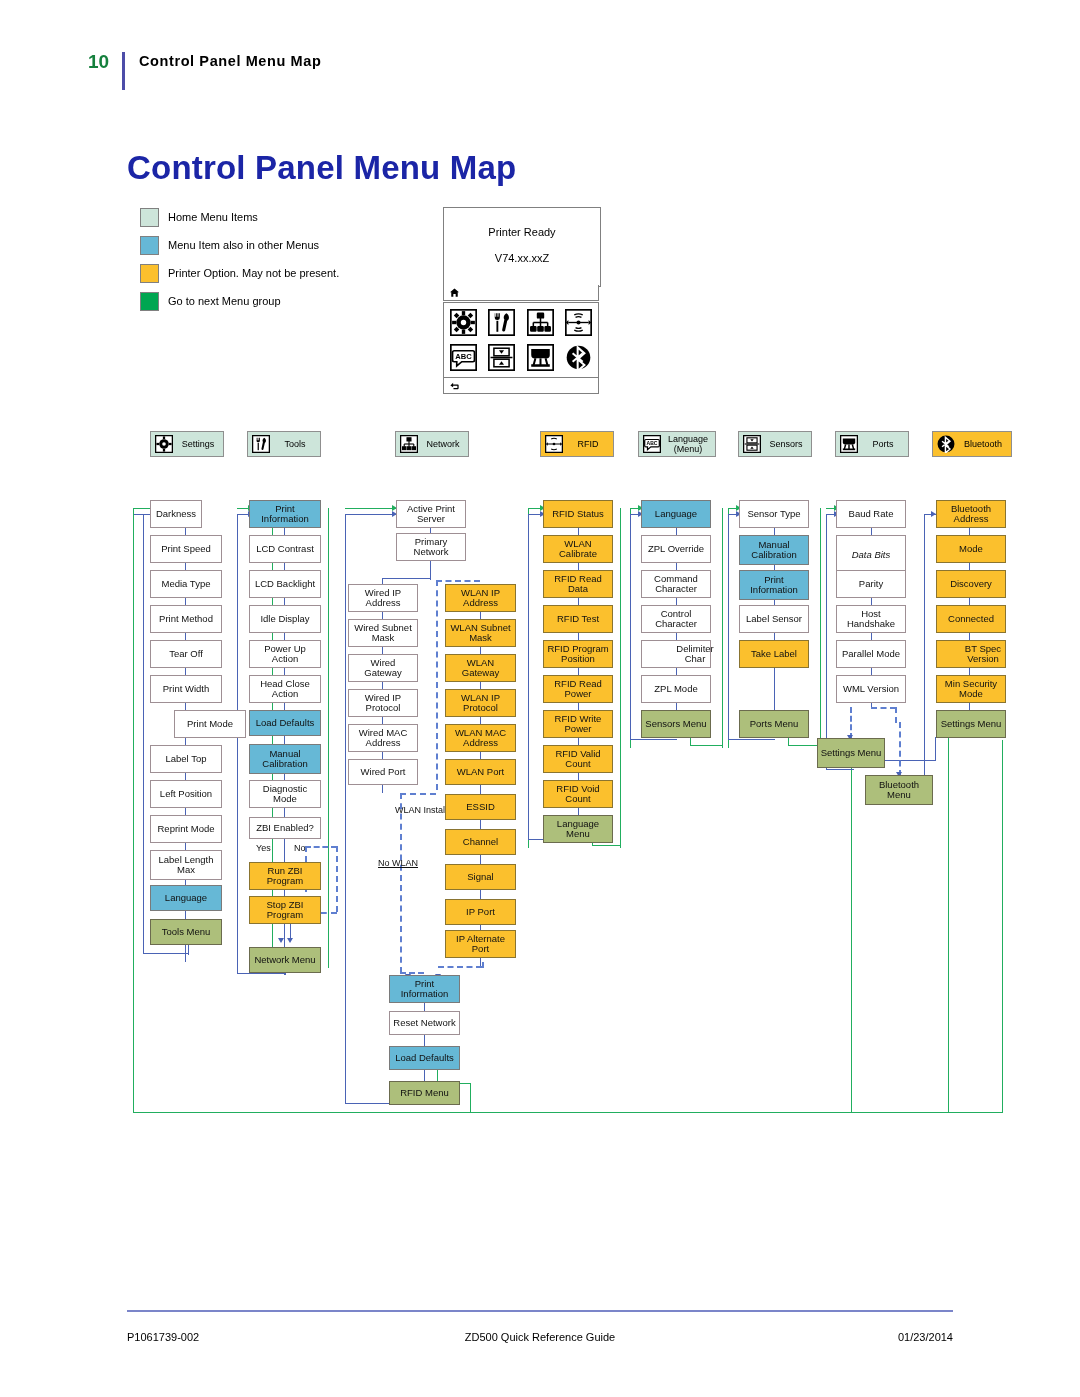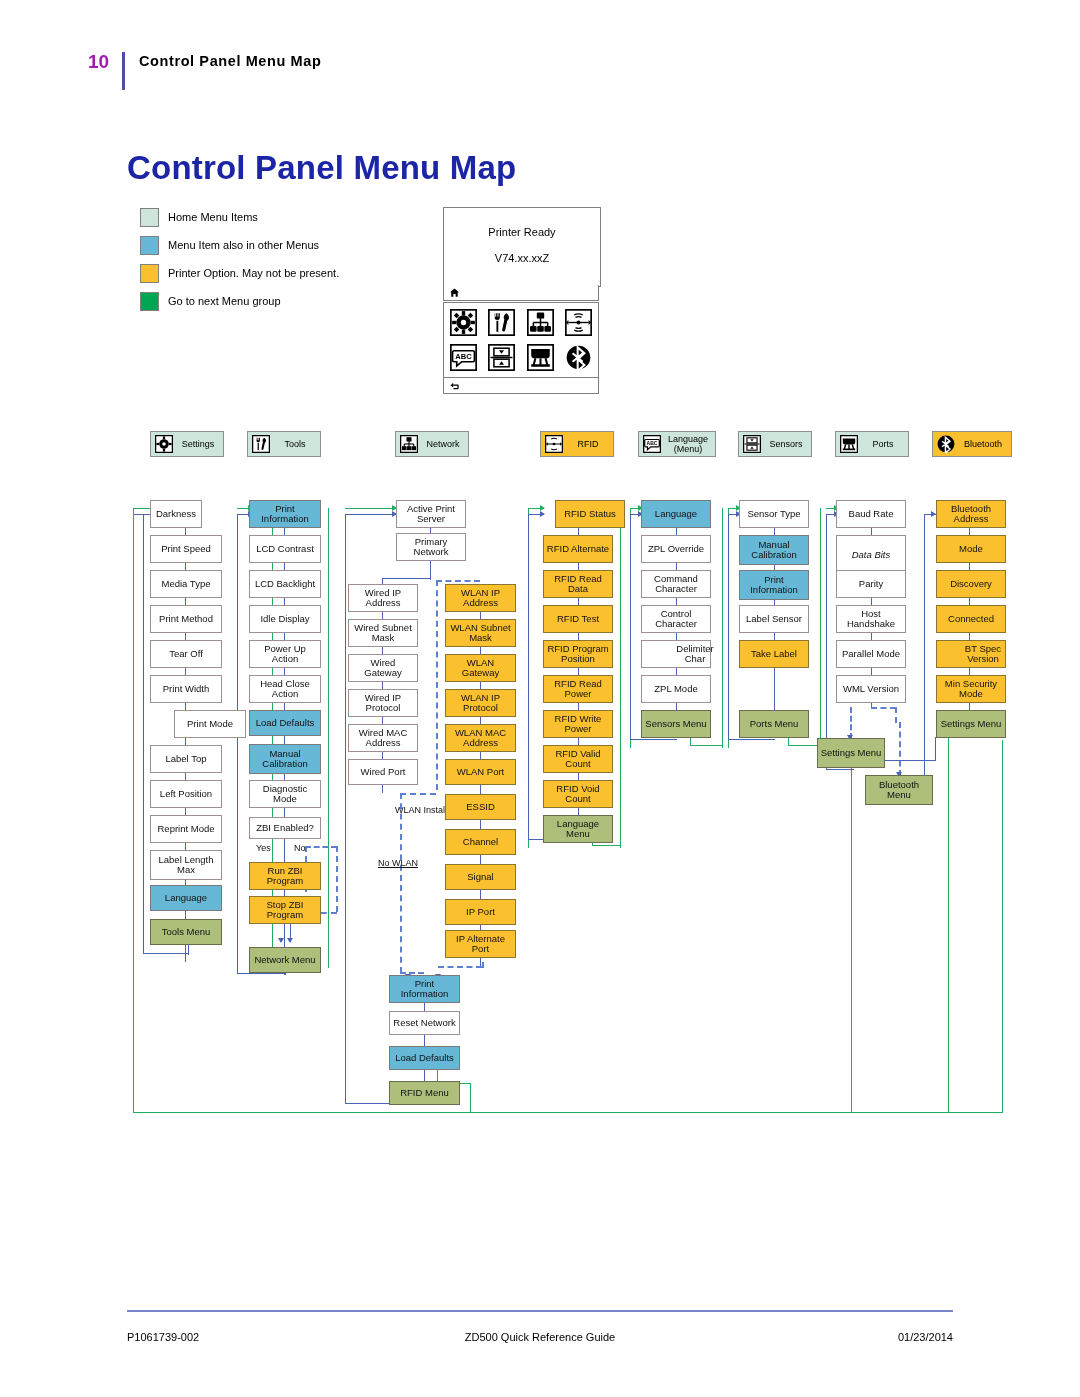--- a/index.html
+++ b/index.html
@@ -20,21 +20,21 @@
   #running-header {
     position: absolute;
     left: 88px;
     top: 52px;
     display: flex;
     align-items: flex-start;
   }
   #page-number {
     font-size: 19px;
     font-weight: bold;
-    color: #a21caf;
+    color: #15803d;
     line-height: 1;
     width: 34px;
   }
   #header-rule {
     width: 3px;
     height: 38px;
     background: #4d4da8;
     margin-right: 14px;
   }
   #header-title {
@@ -756,22 +756,22 @@
 <div class="node n-amber" style="left:445px; top:829px; width:71px; height:26px;">Channel</div>
 <div class="node n-amber" style="left:445px; top:864px; width:71px; height:26px;">Signal</div>
 <div class="node n-amber" style="left:445px; top:899px; width:71px; height:26px;">IP Port</div>
 <div class="node n-amber" style="left:445px; top:930px; width:71px; height:28px;">IP Alternate Port</div>
 
 <div class="node n-blue" style="left:389px; top:975px; width:71px; height:28px;">Print Information</div>
 <div class="node n-white" style="left:389px; top:1011px; width:71px; height:24px;">Reset Network</div>
 <div class="node n-blue" style="left:389px; top:1046px; width:71px; height:24px;">Load Defaults</div>
 <div class="node n-green" style="left:389px; top:1081px; width:71px; height:24px;">RFID Menu</div>
 
-<div class="node n-amber" style="left:543px; top:500px; width:70px; height:28px;margin-left:12px;">RFID Status</div>
-<div class="node n-amber" style="left:543px; top:535px; width:70px; height:28px;">RFID Alternate</div>
+<div class="node n-amber" style="left:543px; top:500px; width:70px; height:28px;">RFID Status</div>
+<div class="node n-amber" style="left:543px; top:535px; width:70px; height:28px;">WLAN Calibrate</div>
 <div class="node n-amber" style="left:543px; top:570px; width:70px; height:28px;">RFID Read Data</div>
 <div class="node n-amber" style="left:543px; top:605px; width:70px; height:28px;">RFID Test</div>
 <div class="node n-amber" style="left:543px; top:640px; width:70px; height:28px;">RFID Program Position</div>
 <div class="node n-amber" style="left:543px; top:675px; width:70px; height:28px;">RFID Read Power</div>
 <div class="node n-amber" style="left:543px; top:710px; width:70px; height:28px;">RFID Write Power</div>
 <div class="node n-amber" style="left:543px; top:745px; width:70px; height:28px;">RFID Valid Count</div>
 <div class="node n-amber" style="left:543px; top:780px; width:70px; height:28px;">RFID Void Count</div>
 <div class="node n-green" style="left:543px; top:815px; width:70px; height:28px;">Language Menu</div>
 
 <div class="node n-blue" style="left:641px; top:500px; width:70px; height:28px;">Language</div>

